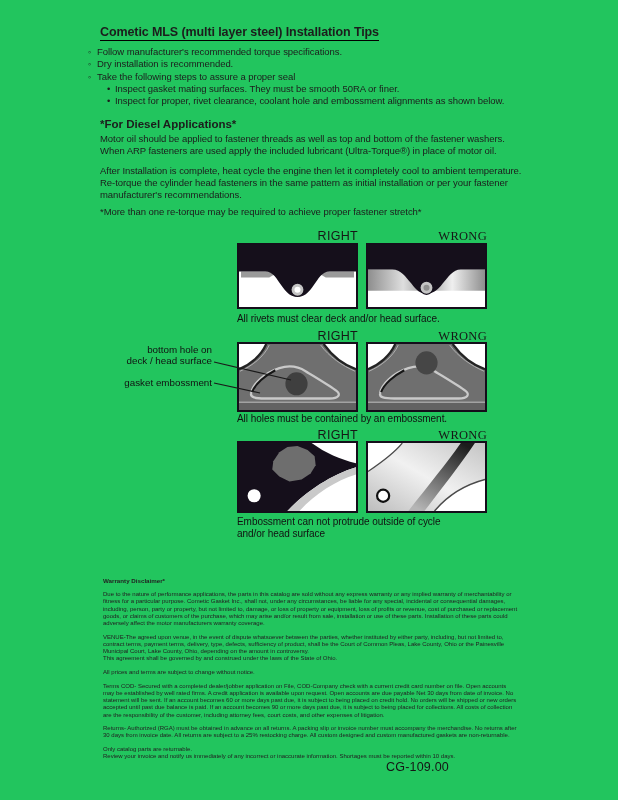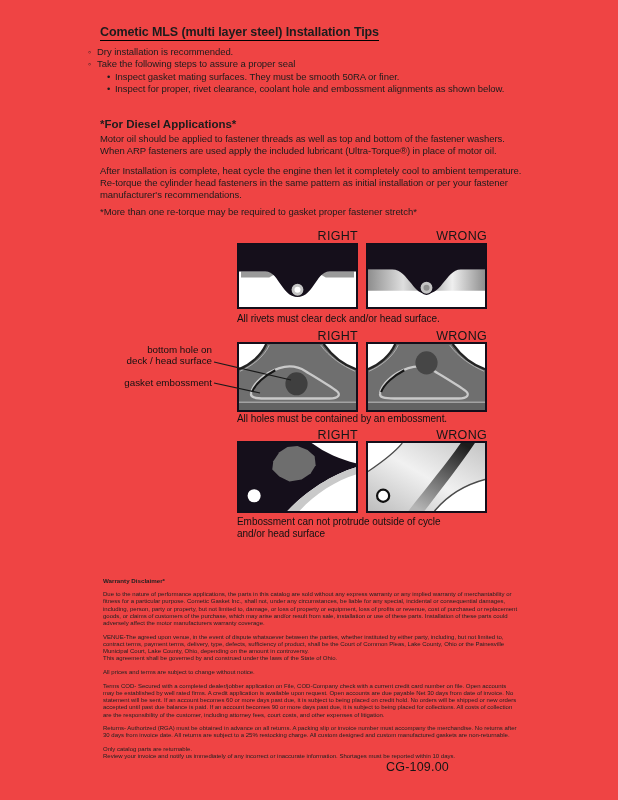--- a/index.html
+++ b/index.html
@@ -1,18 +1,18 @@
 <!DOCTYPE html>
 <html><head>
 <meta charset="utf-8">
 <style>
   * { margin:0; padding:0; box-sizing:border-box; }
   html,body { background:#ffffff; }
   .page {
-    position:relative; width:618px; height:800px; background:#ef4444;
+    position:relative; width:618px; height:800px; background:#22c55e;
     font-family:"Liberation Sans","DejaVu Sans",sans-serif; color:#1c1c1c;
     overflow:hidden;
   }
   .page-title {
     position:absolute; left:100px; top:25px;
     font-size:12.5px; font-weight:bold; letter-spacing:-0.1px;
     border-bottom:1.8px solid #000; padding-bottom:1px; display:inline-block;
   }
   .tips { position:absolute; left:88px; top:46px; width:440px;
           font-size:9.5px; line-height:12.3px; letter-spacing:-0.05px; list-style:none; }
@@ -24,21 +24,21 @@
   .diesel-heading { position:absolute; left:100px; top:118px; font-size:11.5px; font-weight:bold; }
   .body-para { position:absolute; left:100px; width:424px; font-size:9.5px;
                line-height:12.2px; letter-spacing:-0.05px; }
   .p1 { top:133px; } .p2 { top:165px; } .note { top:206px; }
 
   .flabel { position:absolute; width:121px; text-align:right;
             font-size:12.5px; letter-spacing:0.3px; color:#161616; }
   .fbox { position:absolute; width:121px; border:2.5px solid #140e1a; background:#fff; }
   .fbox svg { display:block; width:100%; height:100%; }
   .r1 { top:243px; height:66px; } .r2 { top:342px; height:70px; } .r3 { top:441px; height:72px; }
-  .colL { left:237px; } .colR { left:366px; }
+  .colL { left:237px; } .colR { left:366px;font-family:Liberation Serif, serif; }
   .lab1 { top:229px; } .lab2 { top:329px; } .lab3 { top:428px; }
   .fcaption { position:absolute; left:237px; width:300px; font-size:10px;
               letter-spacing:-0.05px; color:#111; }
   .cap1 { top:313px; } .cap2 { top:413px; } .cap3 { top:516px; line-height:11.5px; }
   .annotation { position:absolute; left:60px; width:152px; text-align:right;
                 font-size:9.8px; line-height:11px; color:#111; }
   .ann1 { top:344px; } .ann2 { top:377px; }
   .leader-overlay { position:absolute; left:0; top:0; width:618px; height:800px; pointer-events:none; }
 
   .warranty { position:absolute; left:103px; top:577px; width:415px;
@@ -50,32 +50,33 @@
                  letter-spacing:0.2px; color:#151515; }
 </style>
 </head>
 <body>
 
 <div class="page">
 
   <h1 class="page-title">Cometic MLS (multi layer steel) Installation Tips</h1>
 
   <ul class="tips">
+    <li class="tip">Follow manufacturer's recommended torque specifications.</li>
     <li class="tip">Dry installation is recommended.</li>
     <li class="tip">Take the following steps to assure a proper seal</li>
     <ul class="subtips">
       <li class="subtip">Inspect gasket mating surfaces.  They must be smooth 50RA or finer.</li>
       <li class="subtip">Inspect for proper, rivet clearance, coolant hole and embossment alignments as shown below.</li>
     </ul>
   </ul>
 
   <h2 class="diesel-heading">*For Diesel Applications*</h2>
   <p class="body-para p1">Motor oil should be applied to fastener threads as well as top and bottom of the fastener washers. When ARP fasteners are used apply the included lubricant (Ultra-Torque®) in place of motor oil.</p>
   <p class="body-para p2">After Installation is complete, heat cycle the engine then let it completely cool to ambient temperature. Re-torque the cylinder head fasteners in the same pattern as initial installation or per your fastener manufacturer's recommendations.</p>
-  <p class="body-para note">*More than one re-torque may be required to gasket proper fastener stretch*</p>
+  <p class="body-para note">*More than one re-torque may be required to achieve proper fastener stretch*</p>
 
   <div class="flabel lab1 colL">RIGHT</div>
   <div class="flabel lab1 colR">WRONG</div>
 
   <div class="fbox r1 colL">
     <svg viewBox="0 0 116 61" preserveAspectRatio="none">
       <rect width="116" height="61" fill="#ffffff"></rect>
       <polygon points="2,26 40,26 30,32 2,32" fill="#9a9a9a"></polygon>
       <polygon points="114,26 76,26 86,32 114,32" fill="#9a9a9a"></polygon>
       <path d="M0,0 H116 V26 H90 C82,26 79,33 73,41 C68,48 64,51 58,51 C52,51 48,48 43,41 C37,33 34,26 26,26 H0 Z" fill="#150f1b"></path>

